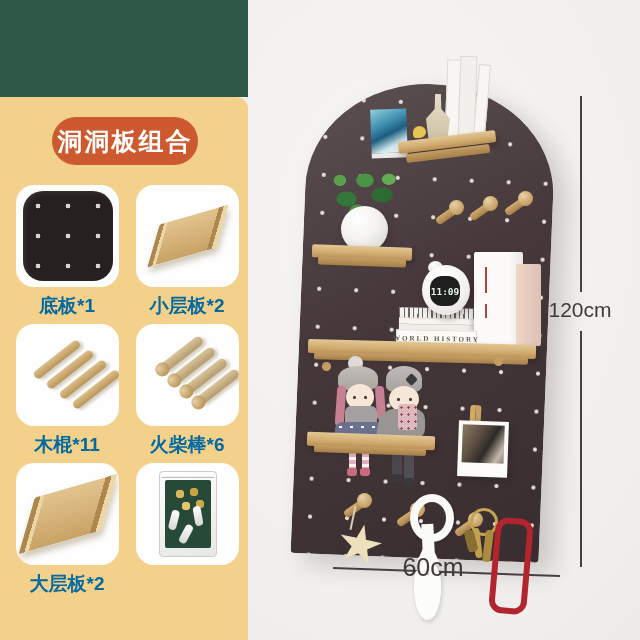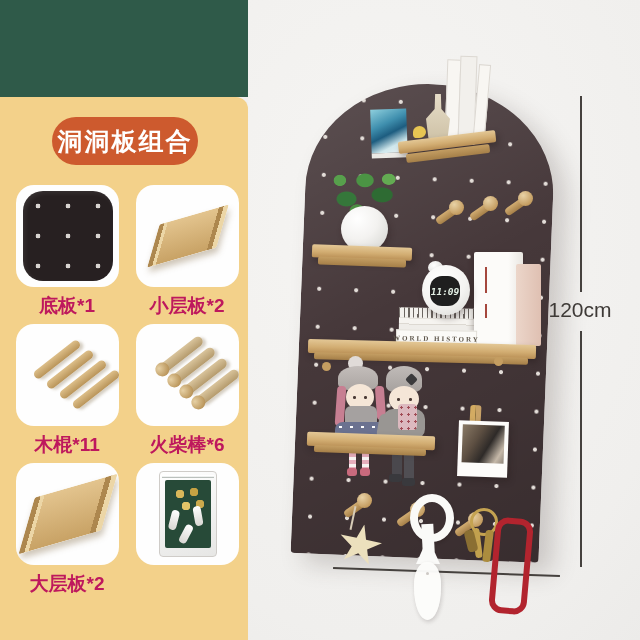--- a/index.html
+++ b/index.html
@@ -26,21 +26,21 @@
     display:flex;align-items:center;justify-content:center;
   }
   .card{
     position:absolute;width:103px;height:102px;background:#fefefe;border-radius:18px;
     display:flex;align-items:center;justify-content:center;overflow:hidden;
   }
   .card.c1{left:16px;top:88px}.card.c2{left:136px;top:88px}
   .card.c3{left:16px;top:227px}.card.c4{left:136px;top:227px}
   .card.c5{left:16px;top:366px}.card.c6{left:136px;top:366px}
   .card-label{
-    position:absolute;width:130px;text-align:center;font-size:19px;font-weight:600;color:#be185d;
+    position:absolute;width:130px;text-align:center;font-size:19px;font-weight:600;color:#0369a1;
   }
   .card-label.l1{left:2px;top:196px}.card-label.l2{left:122px;top:196px}
   .card-label.l3{left:2px;top:335px}.card-label.l4{left:122px;top:335px}
   .card-label.l5{left:2px;top:474px}.card-label.l6{left:122px;top:474px}
 
   
   .icon-pegboard{
     width:90px;height:90px;border-radius:20px;
     background-color:#272021;
     background-image:radial-gradient(circle 2.6px at 50% 50%, #d8d3d0 88%, rgba(216,211,208,0) 100%);
@@ -155,21 +155,21 @@
   .pg1{left:187px;top:200px}.pg2{left:221px;top:196px}.pg3{left:256px;top:191px}
 
   
   .clock{left:172px;top:261px;width:52px;height:54px;}
   .clock .bell{position:absolute;left:8px;top:0;width:15px;height:13px;border-radius:50%;background:radial-gradient(circle at 40% 35%,#fff,#d8d7d3);}
   .clock .body{position:absolute;left:2px;top:4px;width:48px;height:50px;border-radius:50%;
     background:radial-gradient(circle at 38% 30%,#ffffff 0%,#f4f3f1 55%,#d7d6d2 100%);
     box-shadow:2px 4px 6px rgba(35,22,22,.3);}
   .clock .face{position:absolute;left:10px;top:15px;width:30px;height:30px;border-radius:40%;
     background:#1f1f1f;display:flex;align-items:center;justify-content:center;}
-  .clock .time{font-family:"DejaVu Sans Mono",monospace;font-size:9.5px;font-weight:700;color:#e4f1e6;font-style:italic;}
+  .clock .time{font-family:"DejaVu Sans Mono",monospace;font-size:9.5px;font-weight:700;color:#e4f1e6;}
   .big-shelf{left:60px;top:342px;width:228px;height:14px;transform:rotate(1.5deg);border-radius:2px;}
   .big-shelf-rail{left:66px;top:355px;width:214px;height:7px;transform:rotate(1.5deg);border-radius:2px;}
   .dowel{width:9px;height:9px;border-radius:50%;background:#c49d61;}
   .dw1{left:74px;top:362px}.dw2{left:246px;top:357px}
   .book-stack{left:151px;top:308px;width:77px;height:23px;transform:rotate(1deg);
     background:linear-gradient(180deg,#f3f1ed 0 10px,#e6e3dd 10px 11px,#f6f4f0 11px 16px,#ddd9d2 16px 17px,#efede9 17px 23px);}
   .book-stack::before{content:"";position:absolute;left:0;top:0;width:100%;height:10px;
     background:repeating-linear-gradient(90deg,#6b6560 0 1.3px,rgba(0,0,0,0) 1.3px 4.6px);}
   .wh-book{left:148px;top:330px;width:79px;height:15px;background:#fbfaf7;border:1px solid #e2dfd8;
     transform:rotate(1deg);display:flex;align-items:center;justify-content:center;}
@@ -305,20 +305,21 @@
   <div class="card-label l5">大层板*2</div>
 </div>
 
 <div class="photo">
   <div class="board"></div>
 
   <div class="dim dim-v1"></div>
   <div class="dim dim-v2"></div>
   <div class="dim-label lab-h">120cm</div>
   <div class="dim dim-h"></div>
+  <div class="dim-label lab-w">60cm</div>
 
   <div class="it wall-photo"></div>
   <div class="it top-books">
     <div class="slab sl1"></div>
       <div class="slab sl2"></div>
       <div class="slab sl3"></div>
   </div>
   <div class="it vase"></div>
   <div class="it lemon"></div>
   <div class="it top-shelf wood shadowed"></div>

